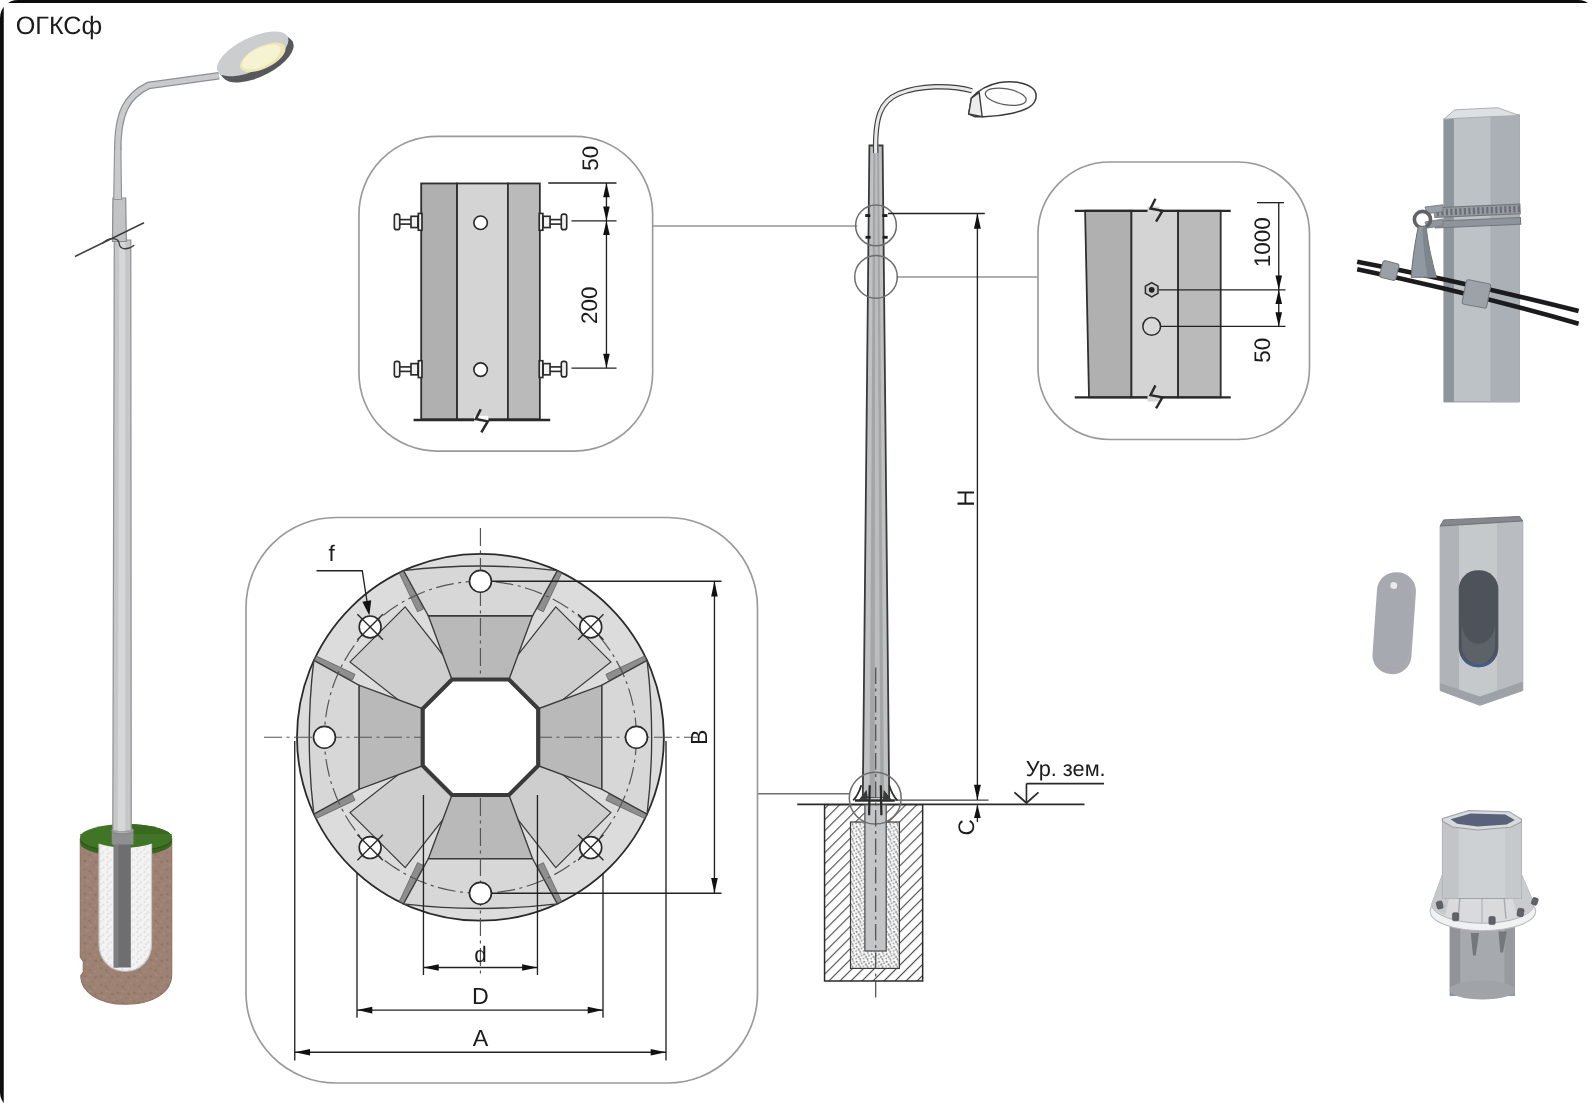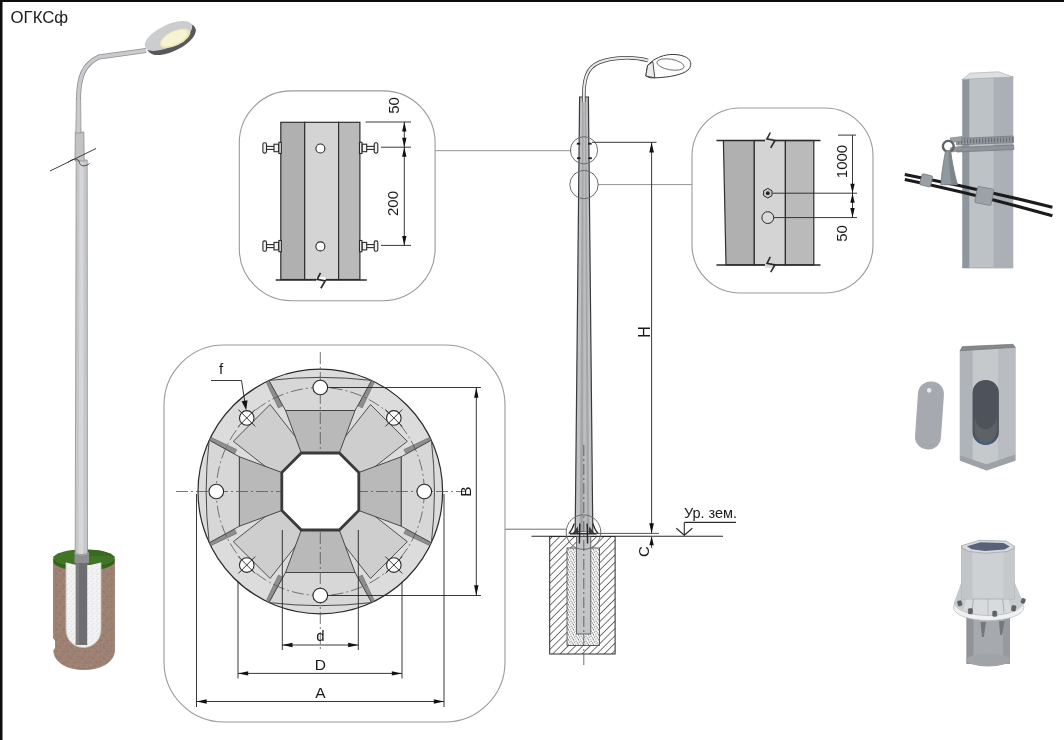--- a/index.html
+++ b/index.html
@@ -1,17 +1,17 @@
 <!DOCTYPE html>
 <html><head>
 <meta charset="utf-8">
 <style>
 html,body{margin:0;padding:0;background:#fff;}
 #page{position:relative;width:1064px;height:740px;background:#fff;overflow:hidden;
-font-family:"Liberation Sans", sans-serif;}
+font-family:"Liberation Sans", sans-serif;border-radius:12px;}
 svg{position:absolute;left:0;top:0;}
 </style>
 </head>
 <body>
 <div id="page">
 <svg width="1064" height="740" viewBox="0 0 1064 740">
 <defs>
 <pattern id="earth" width="11" height="11" patternUnits="userSpaceOnUse">
 <rect width="11" height="11" fill="#9d8173"></rect>
 <circle cx="1.6" cy="2" r="0.8" fill="#8f7163"></circle>

